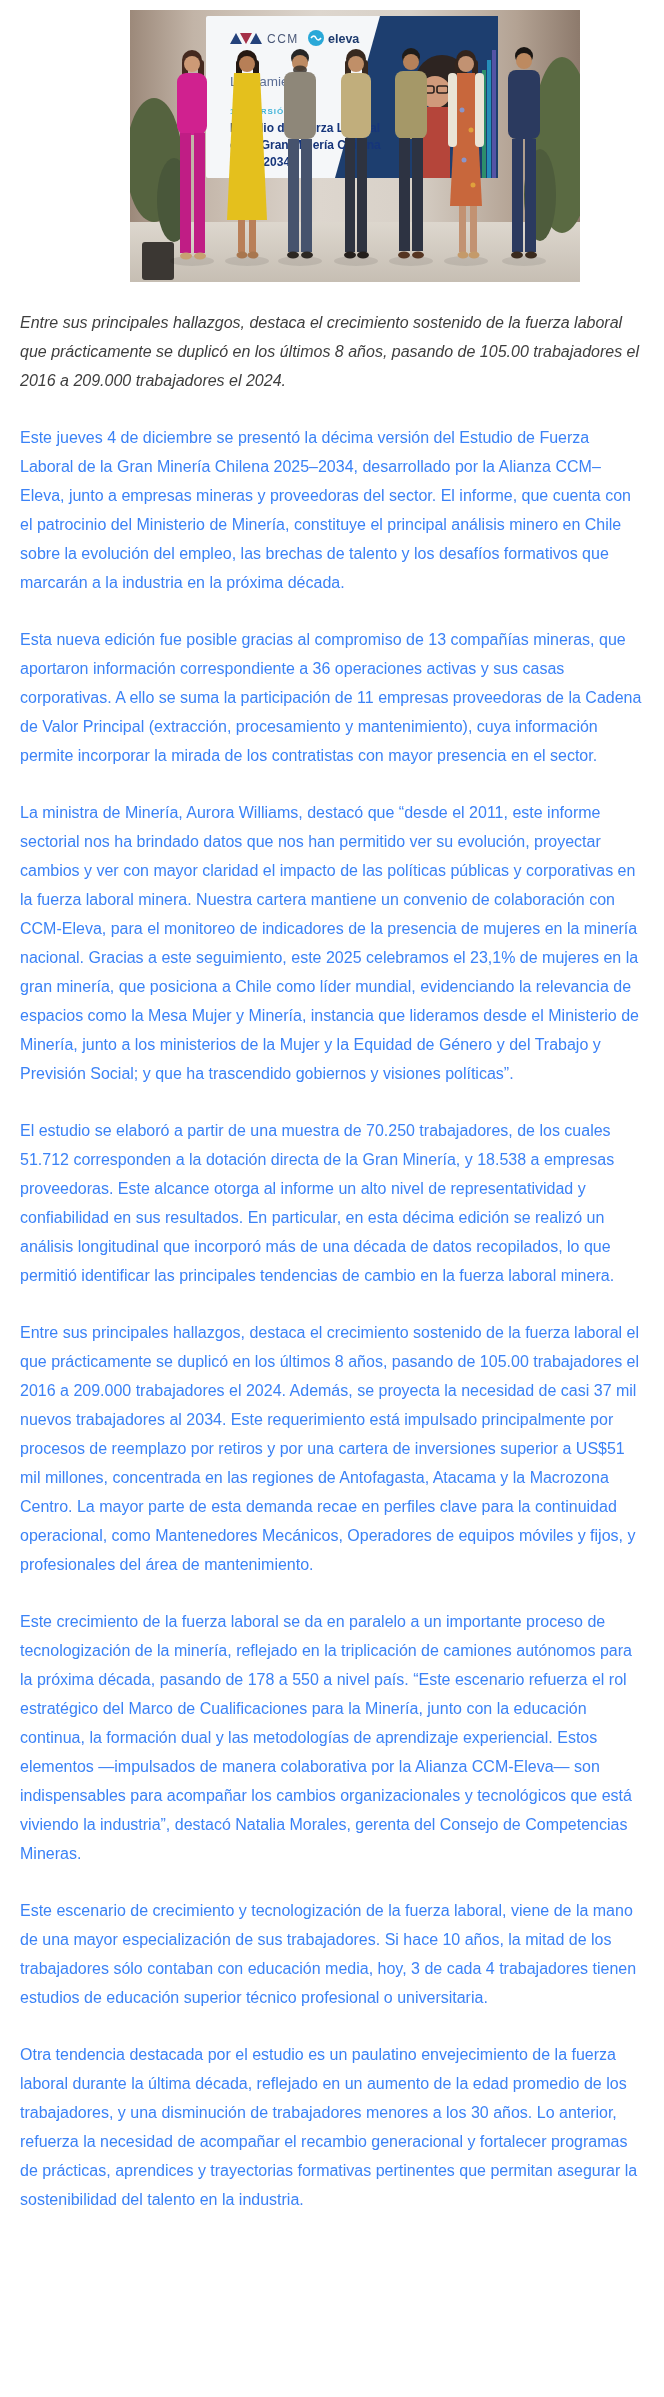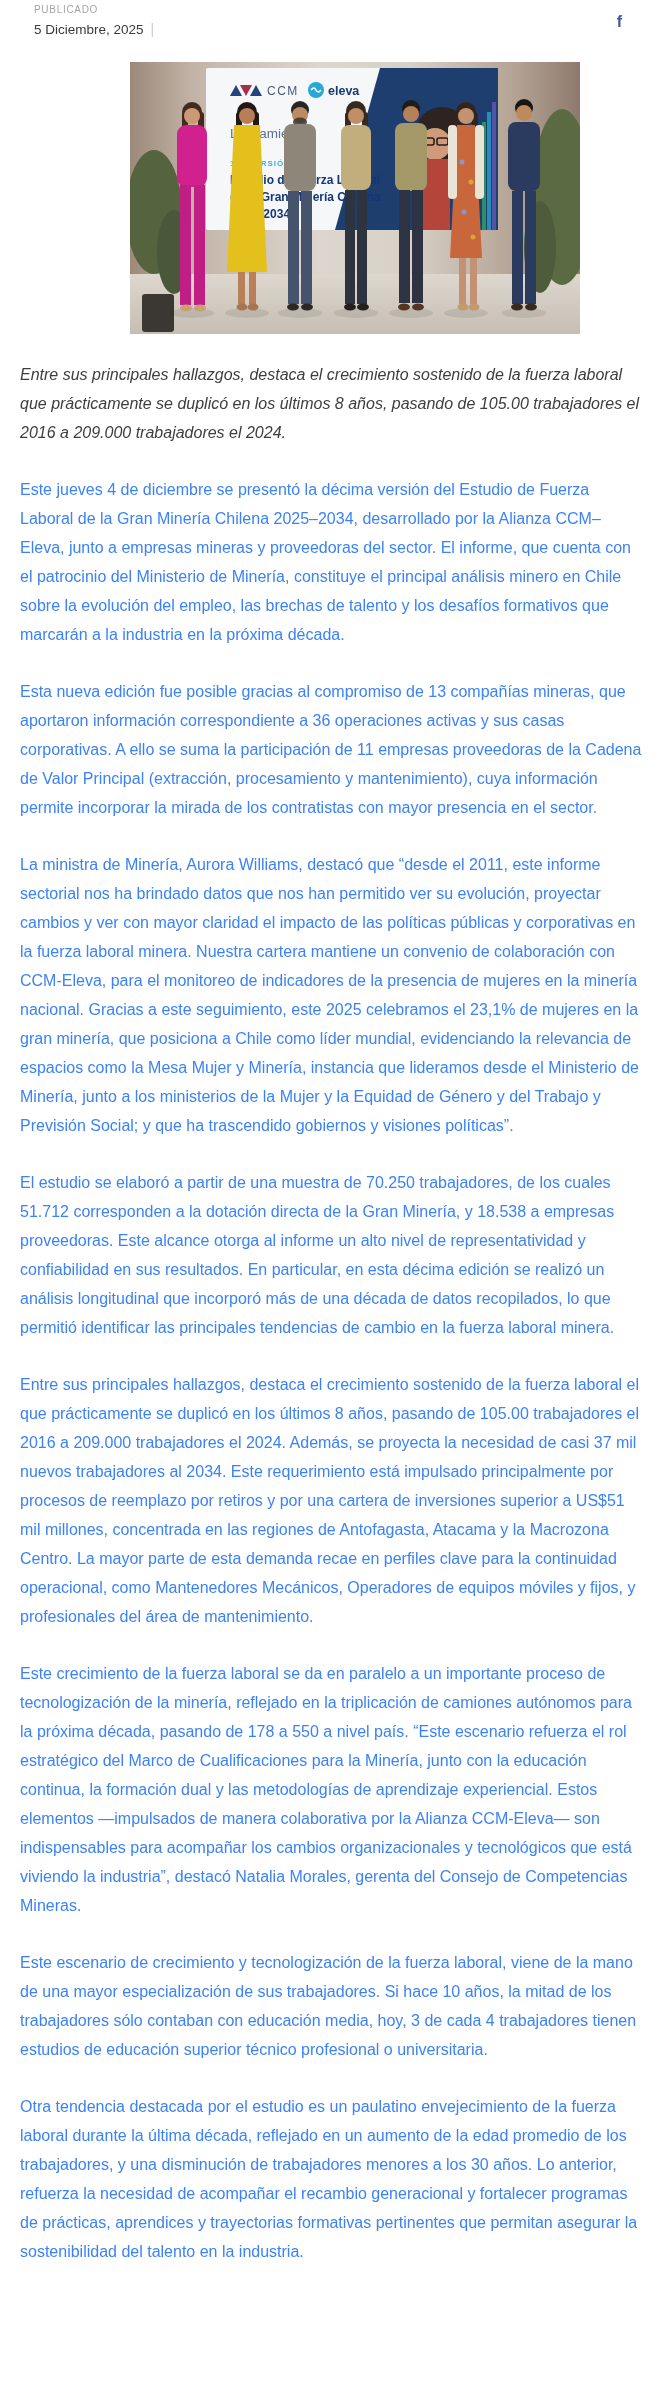--- a/index.html
+++ b/index.html
@@ -68,31 +68,20 @@
     color: #3b82f6;
   }
   p.lead { font-style: italic; color: #3e3e3e; }
 </style>
 </head>
 <body>
 
 <div class="page">
 
 
-  <div class="meta-row">
-    <div>
-      <div class="published-label">PUBLICADO</div>
-      <div>
-        <span class="published-date">5 Diciembre, 2025</span><span class="date-separator">|</span>
-      </div>
-    </div>
-    <button class="share-btn">
-      <span class="fb-glyph">f</span>
-    </button>
-  </div>
 
   <figure class="photo">
     <svg width="450" height="272" viewBox="0 0 450 272" xmlns="http://www.w3.org/2000/svg">
       <defs>
         <linearGradient id="wall" x1="0" y1="0" x2="1" y2="0">
           <stop offset="0" stop-color="#9c897a"></stop>
           <stop offset="0.14" stop-color="#c2b4a7"></stop>
           <stop offset="0.42" stop-color="#ddd6ce"></stop>
           <stop offset="0.62" stop-color="#d8d1c8"></stop>
           <stop offset="0.86" stop-color="#b3a293"></stop>

